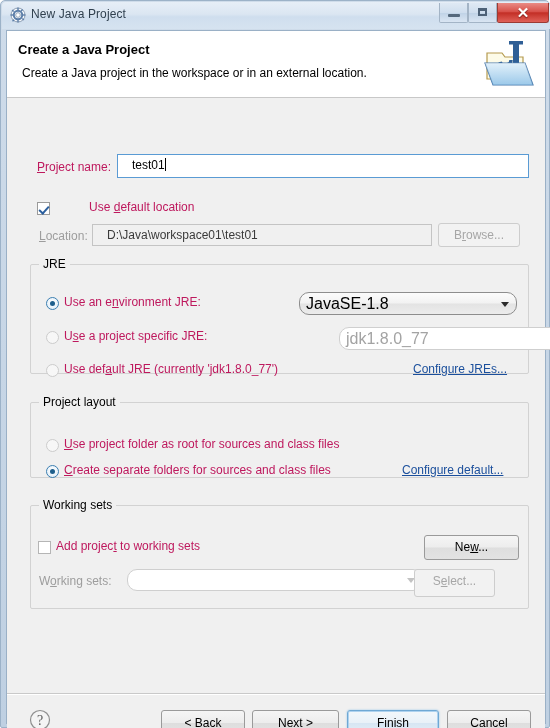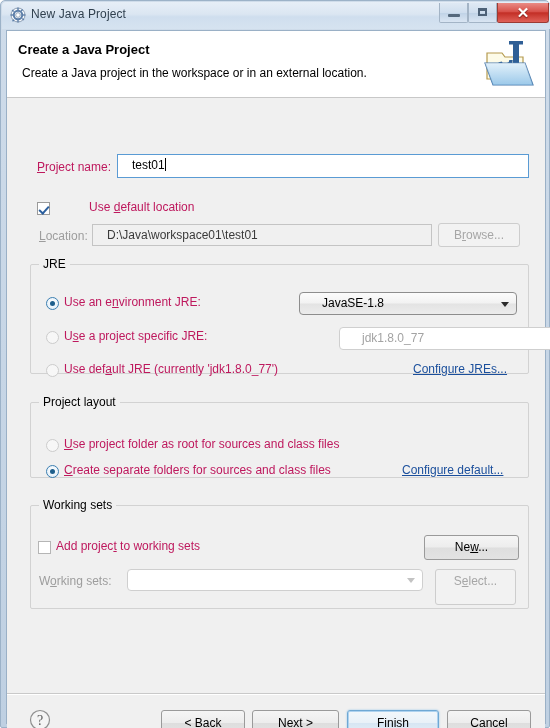--- a/index.html
+++ b/index.html
@@ -279,25 +279,25 @@
     border: solid #2b5f9e;
     border-width: 0 2px 2px 0;
     transform: rotate(42deg);
   }
 
   
   .combo {
     position: absolute;
     box-sizing: border-box;
     border: 1px solid #8d8d8d;
-    border-radius: 4px;
+    border-radius: 10px;
     background: linear-gradient(to bottom, #fbfbfb 0%, #f2f2f2 48%, #e3e3e3 52%, #ececec 100%);
-    font-size: 12px;
+    font-size: 16px;
     color: #000;
-    padding: 3px 20px 0 22px;
+    padding: 3px 20px 0 6px;
     line-height: 15px;
     overflow: hidden;
     white-space: nowrap;
   }
   .combo .arrow {
     position: absolute;
     right: 7px; top: 50%;
     margin-top: -2px;
     width: 0; height: 0;
     border-left: 4px solid transparent;
@@ -438,21 +438,21 @@
 
       <div class="group" style="left:23px; top:406px; width:499px; height:104px;">
         <span class="group-title">Working sets</span>
       </div>
       <div class="check off" style="left:31px; top:442px;"></div>
       <div class="lbl" style="left:49px; top:440px;">Add projec<u class="mn">t</u> to working sets</div>
       <div class="pbtn" style="left:417px; top:436px; width:95px; height:25px; line-height:23px;">Ne<u class="mn">w</u>...</div>
 
       <div class="lbl dis" style="left:32px; top:475px;">W<u class="mn">o</u>rking sets:</div>
       <div class="combo dis empty" style="left:120px; top:470px; width:296px; height:22px;"><span></span><span class="arrow"></span></div>
-      <div class="pbtn dis" style="left:428px; top:470px; width:81px; height:36px; line-height:22px;">S<u class="mn">e</u>lect...</div>
+      <div class="pbtn dis" style="left:407px; top:470px; width:81px; height:28px; line-height:22px;">S<u class="mn">e</u>lect...</div>
 
     </div>
 
     <div class="footer-sep"></div>
     <div class="footer">
       <span class="help-icon">
         <svg width="22" height="22" viewBox="0 0 22 22">
           <circle cx="11" cy="11" r="9.5" fill="#f4f4f4" stroke="#8f8f8f" stroke-width="1.2"></circle>
           <text x="11" y="16" font-family="Liberation Serif, serif" font-size="14" fill="#5c5c5c" text-anchor="middle">?</text>
         </svg>

